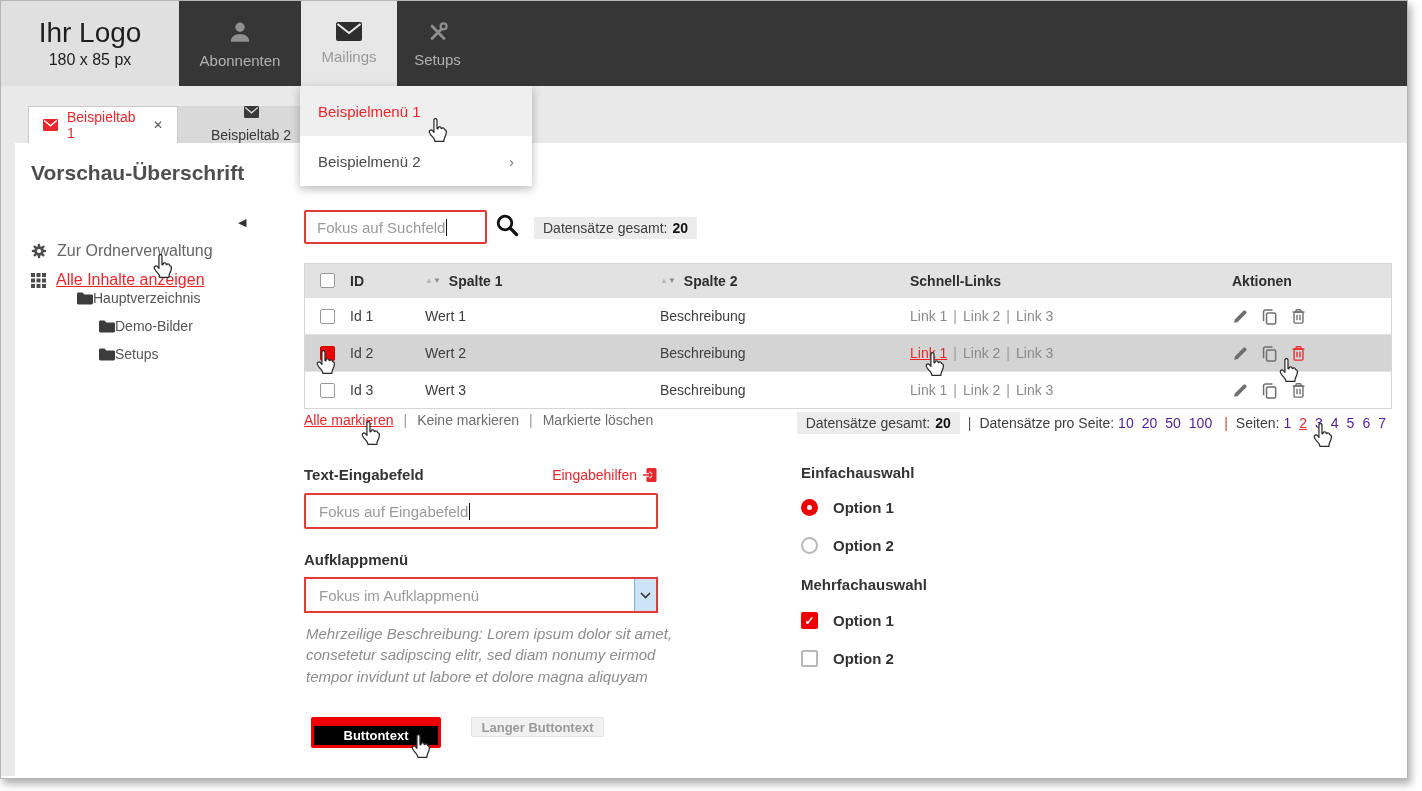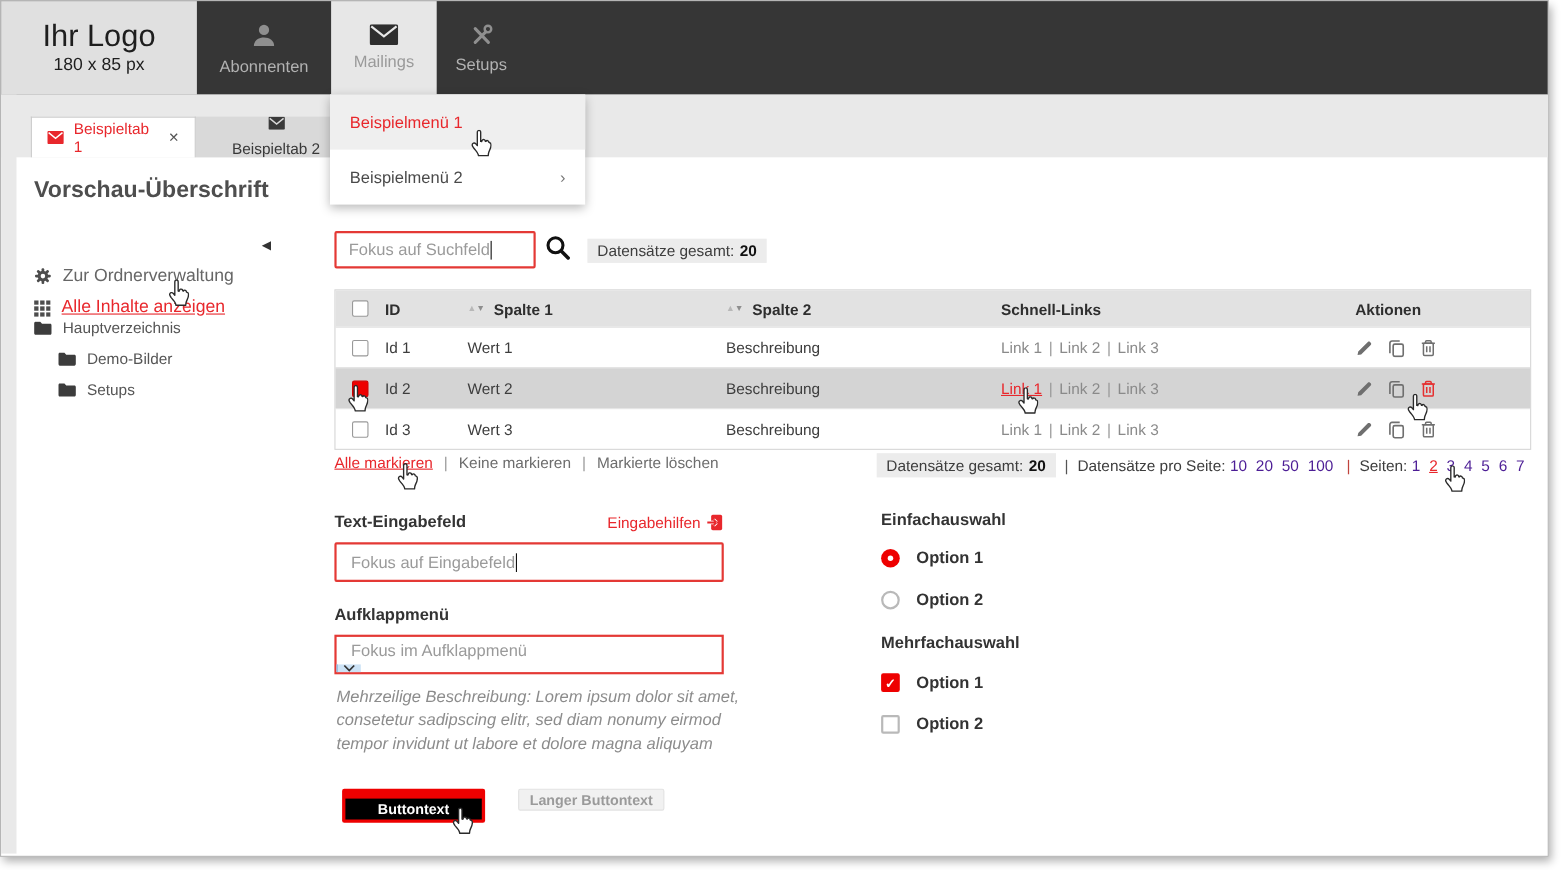--- a/index.html
+++ b/index.html
@@ -37,21 +37,21 @@
   .dd-item{height:50px;display:flex;align-items:center;justify-content:space-between;
            padding:0 18px;font-size:15px;color:#4a4a4a;}
   .dd-item.hot{background:#efefef;color:#e8272c;}
   .dd-chевron{color:#777;}
 
   
   .page-title{position:absolute;left:30px;top:160px;font-size:21px;font-weight:bold;color:#4e4e4e;}
   .side-link{position:absolute;left:30px;display:flex;align-items:center;gap:10px;font-size:16px;color:#666;margin-top:27px;}
   .side-link .red{color:#e8272c;text-decoration:underline;}
   .collapse{position:absolute;left:237px;top:215px;font-size:11px;color:#333;}
-  .tree-item{position:absolute;display:flex;align-items:center;gap:10px;font-size:14px;color:#555;}
+  .tree-item{position:absolute;display:flex;align-items:center;font-size:14px;color:#555;margin-left:46px;}
 
   
   .search-box{position:absolute;left:303px;top:209px;width:168px;height:30px;border:2px solid #e43935;
               border-radius:2px;background:#fff;display:flex;align-items:center;padding-left:11px;
               font-size:15px;color:#9a9a9a;}
   .caret{width:1px;height:17px;background:#111;margin-left:1px;}
   .mag{position:absolute;left:494px;top:212px;}
   .badge{position:absolute;left:533px;top:216px;height:22px;background:#ececec;display:flex;
          align-items:center;padding:0 9px;font-size:14px;color:#3d3d3d;gap:5px;}
   .badge b{color:#111;}
@@ -92,21 +92,21 @@
   .form-label-row{position:absolute;left:303px;top:465px;width:354px;display:flex;
                   justify-content:space-between;align-items:center;}
   .form-label{font-size:15px;font-weight:bold;color:#333;}
   .helper-link{display:flex;align-items:center;gap:5px;font-size:14px;color:#e8272c;}
   .text-input{position:absolute;left:303px;top:492px;width:350px;height:32px;border:2px solid #e43935;
               border-radius:2px;box-sizing:content-box;display:flex;align-items:center;padding-left:0;
               background:#fff;}
   .text-input .val{padding-left:13px;font-size:15px;color:#9a9a9a;}
   .lbl-select{position:absolute;left:303px;top:550px;}
   .select{position:absolute;left:303px;top:576px;width:350px;height:32px;border:2px solid #e43935;
-          display:flex;align-items:stretch;background:#fff;flex-direction:column;}
+          display:flex;align-items:stretch;background:#fff;}
   .select .val{flex:1;display:flex;align-items:center;padding-left:13px;font-size:15px;color:#9a9a9a;}
   .select .arrow{width:21px;background:#cde3f6;border-left:1px solid #7fb2dd;display:flex;
                  align-items:center;justify-content:center;}
   .desc{position:absolute;left:305px;top:622px;width:368px;font-style:italic;font-size:15px;
         color:#8c8c8c;line-height:1.42;}
   .btn-primary{position:absolute;left:310px;top:716px;width:130px;height:31px;background:#ee0000;
                border-radius:2px;}
   .btn-primary .band{position:absolute;left:3px;right:3px;bottom:3px;height:19px;background:#000;
                      display:flex;align-items:center;justify-content:center;color:#fff;
                      font-weight:bold;font-size:13px;}

